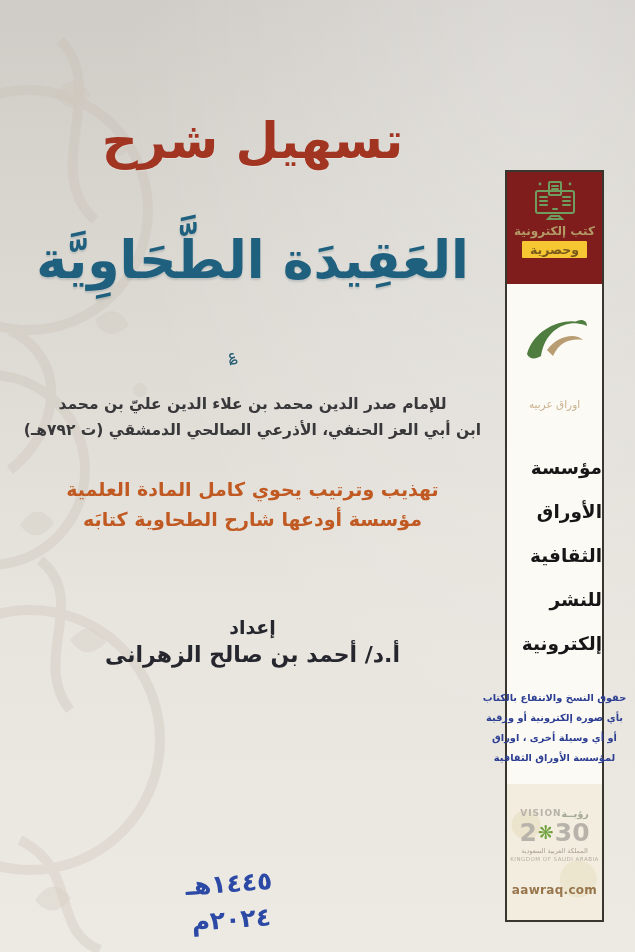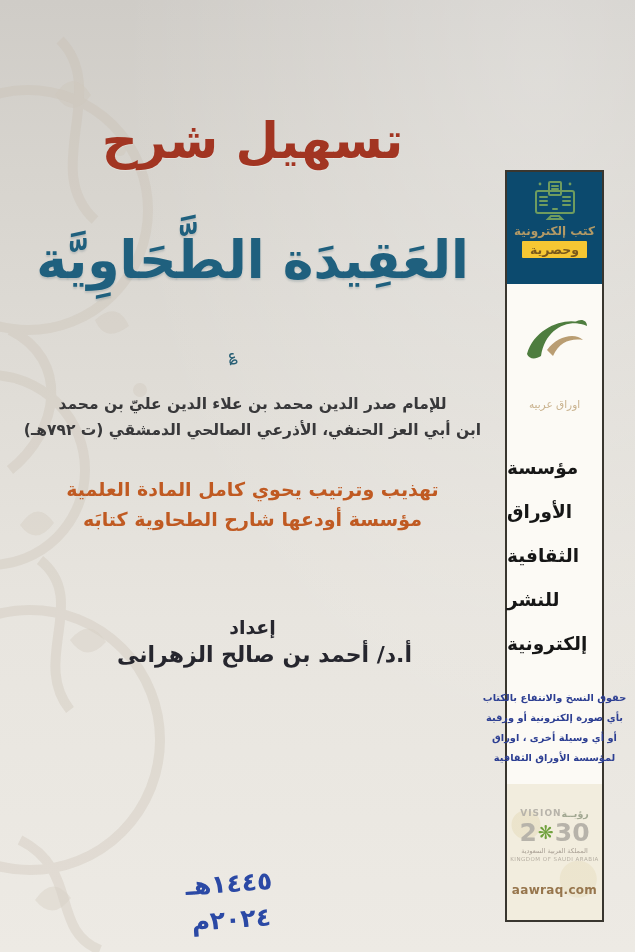--- a/index.html
+++ b/index.html
@@ -37,49 +37,49 @@
   .subtitle-block{
     position:absolute;top:474px;left:20px;width:465px;text-align:center;
     direction:rtl;color:#c05a22;font-size:19px;font-weight:700;line-height:1.6;
   }
   .prep-label{
     position:absolute;top:616px;left:0;width:505px;text-align:center;
     direction:rtl;color:#26262e;font-size:19px;font-weight:700;
   }
   .prep-name{
     position:absolute;top:642px;left:0;width:505px;text-align:center;
-    direction:rtl;color:#26262e;font-size:22px;font-weight:700;padding-left:12px;
+    direction:rtl;color:#26262e;font-size:22px;font-weight:700;
   }
   .affiliation{
     position:absolute;top:688px;left:0;width:505px;text-align:center;
     direction:rtl;color:#3f7a3c;font-size:16px;font-weight:700;
   }
   .dates{
     position:absolute;top:866px;left:150px;width:160px;text-align:center;
     direction:rtl;color:#2b49a5;font-size:25px;font-weight:700;line-height:1.45;
     transform:rotate(-4deg);
   }
   
   .sidebar{
     position:absolute;left:505px;top:170px;width:95px;height:748px;
     background:#fcfaf5;border:2px solid #39362f;
     display:flex;flex-direction:column;
   }
   .sb-badge{
-    height:112px;background:#0c4a6e;display:flex;flex-direction:column;
+    height:112px;background:#7f1d1d;display:flex;flex-direction:column;
     align-items:center;justify-content:flex-start;padding-top:6px;box-sizing:border-box;
   }
   .sb-badge .ebook-line1{color:#b39a66;font-size:12px;font-weight:700;direction:rtl;margin-top:2px;}
   .sb-badge .ebook-line2{
     background:#f6c733;color:#7a591c;font-size:12.5px;font-weight:800;
     direction:rtl;padding:1px 8px;margin-top:3px;border-radius:1px;
   }
   .sb-logo{height:156px;display:flex;flex-direction:column;align-items:center;justify-content:center;gap:28px;}
   .sb-logo .logo-text{color:#c9b28e;font-size:10.5px;direction:rtl;margin-top:2px;}
-  .sb-org{height:232px;display:flex;flex-direction:column;align-items:flex-start;justify-content:center;}
+  .sb-org{height:232px;display:flex;flex-direction:column;align-items:flex-end;justify-content:center;padding-left:48px;}
   .sb-org span{display:block;direction:rtl;color:#161616;font-size:18.5px;font-weight:800;line-height:44px;text-align:center;}
   .sb-copy{height:112px;display:flex;flex-direction:column;align-items:center;justify-content:center;}
   .sb-copy span{display:block;direction:rtl;color:#2c3e92;font-size:9.8px;font-weight:700;line-height:20px;text-align:center;white-space:nowrap;}
   .sb-vision{
     flex:1;background:
       radial-gradient(circle at 20% 30%, rgba(205,185,120,.18) 0 14px, transparent 15px),
       radial-gradient(circle at 75% 70%, rgba(205,185,120,.15) 0 18px, transparent 19px),
       #f2edde;
     display:flex;flex-direction:column;align-items:center;justify-content:center;
   }

